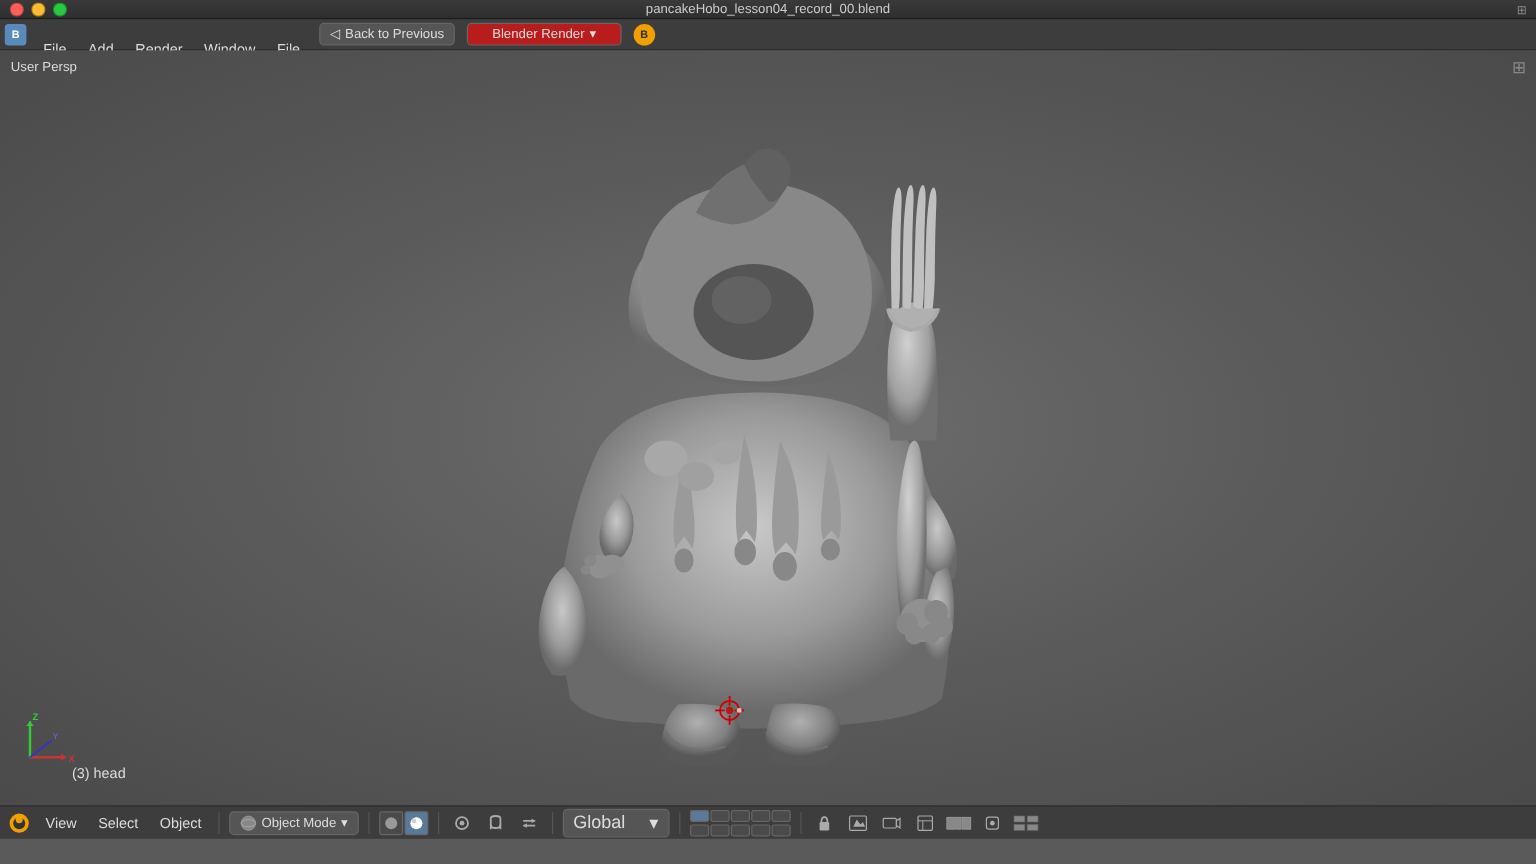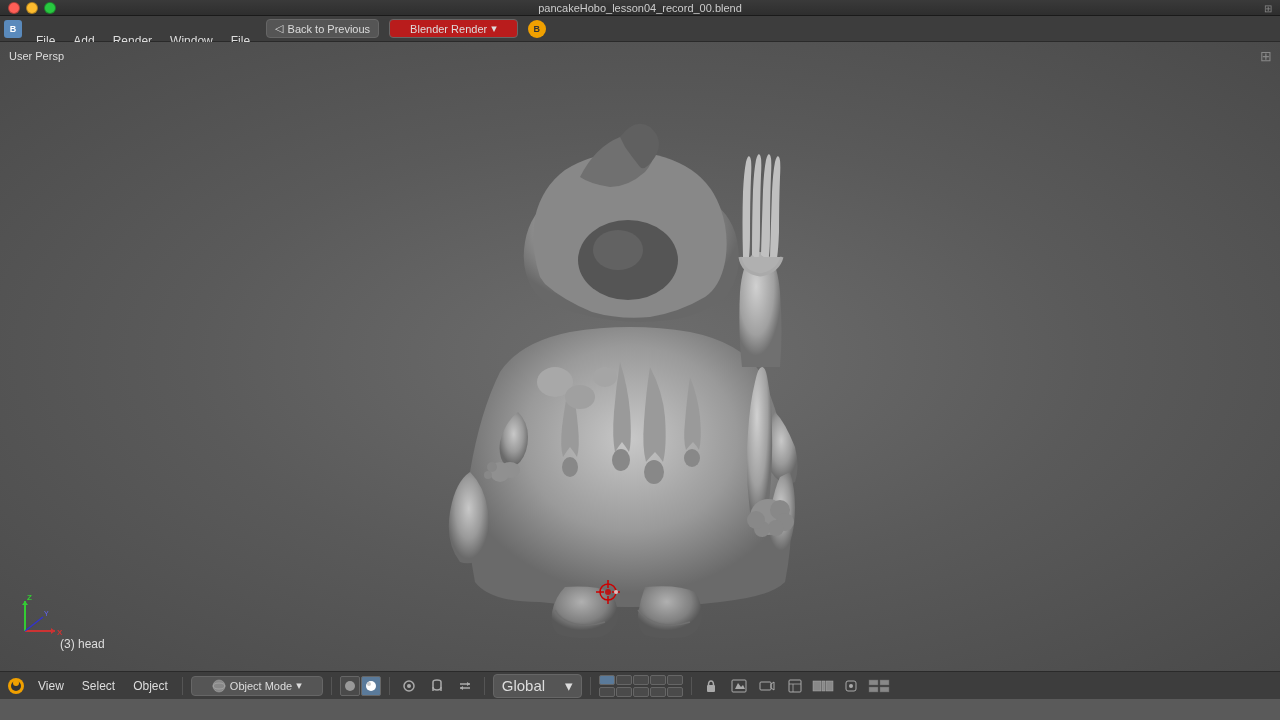--- a/index.html
+++ b/index.html
@@ -208,21 +208,21 @@
       color: #ddd;
       cursor: pointer;
       font-size: 12px;
       border-radius: 3px;
     }
 
     .object-mode-btn {
       display: flex;
       align-items: center;
       gap: 4px;
-      padding: 2px 20px;
+      padding: 2px 8px;
       background: #555;
       border: 1px solid #666;
       border-radius: 4px;
       color: #ddd;
       cursor: pointer;
       font-size: 11px;
     }
 
     .bottom-separator {
       width: 1px;

